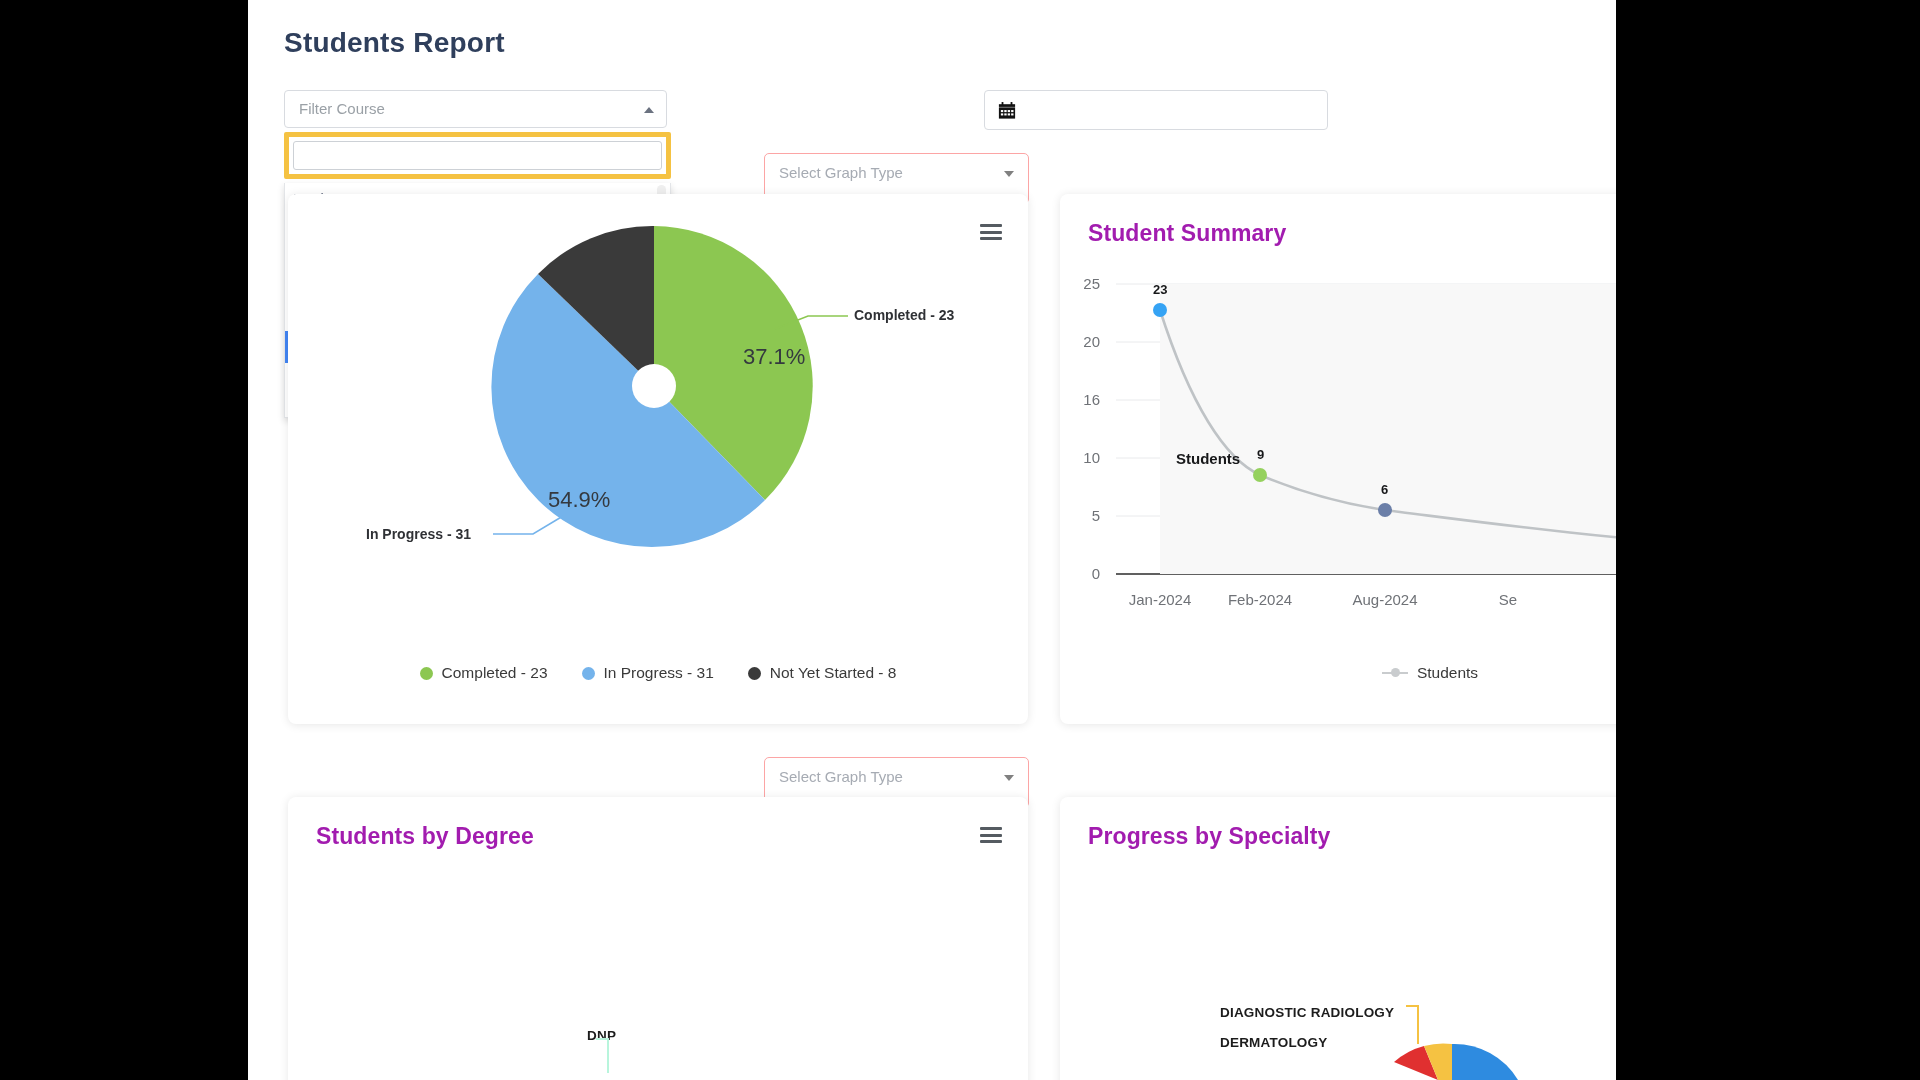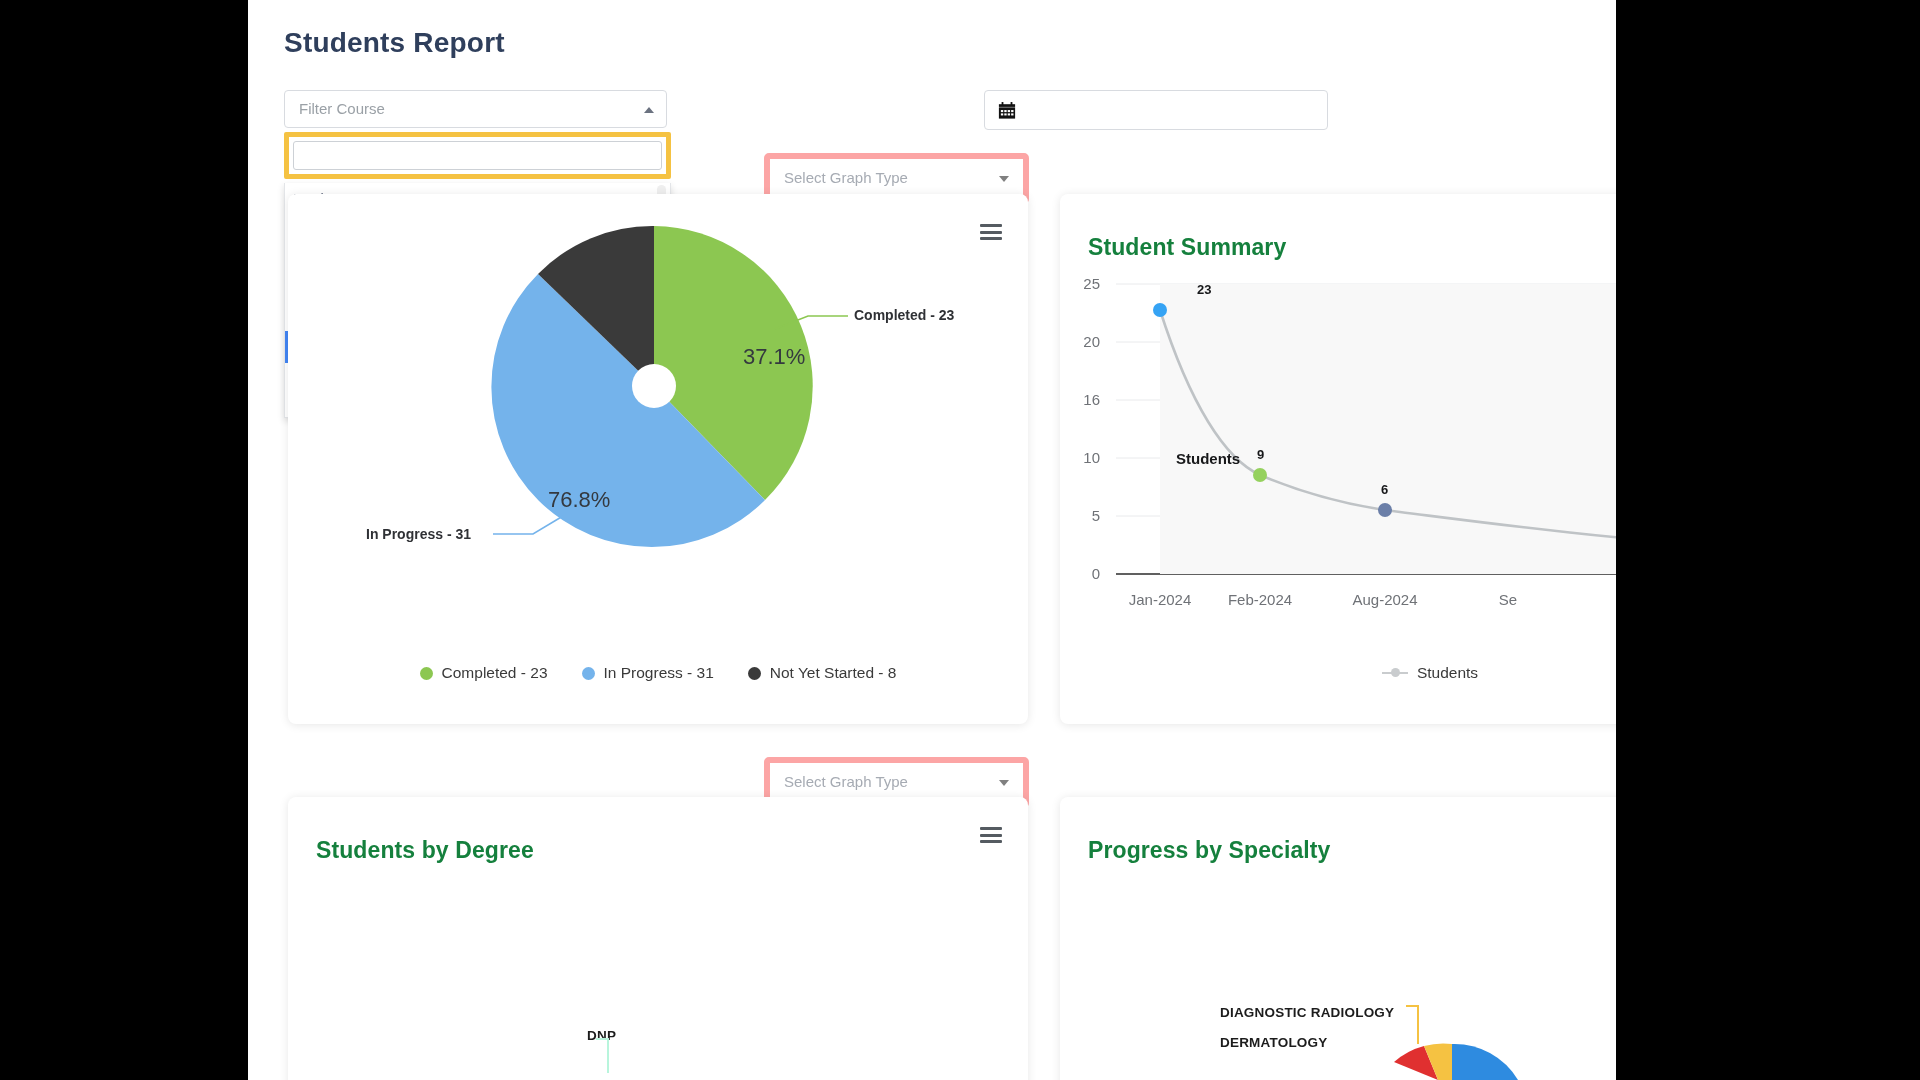--- a/index.html
+++ b/index.html
@@ -137,21 +137,21 @@
   }
   .cal-icon {
     position: absolute; left: 13px; top: 10px;
     width: 18px; height: 19px;
   }
 
   
   .graph-select {
     position: absolute;
     width: 265px; height: 51px;
-    border: 6px solid #fca5a5;
+    border: 1px solid #fca5a5;
     border-radius: 5px;
     background: #fff;
   }
   .graph-select .ph {
     position: absolute; left: 14px; top: 10px;
     font-size: 15px; color: #a6abb3;
   }
   .graph-select .car {
     position: absolute; right: 14px; top: 17px;
   }
@@ -165,24 +165,24 @@
     border-radius: 8px;
     box-shadow: 0 1px 10px rgba(0,0,0,.10);
   }
   #card-pie     { left: 40px;  top: 194px; width: 740px; height: 530px; }
   #card-line    { left: 812px; top: 194px; width: 740px; height: 530px; }
   #card-degree  { left: 40px;  top: 797px; width: 740px; height: 300px; }
   #card-spec    { left: 812px; top: 797px; width: 740px; height: 300px; }
 
   .card-title {
     position: absolute;
-    left: 28px; top: 40px;
+    left: 28px; top: 26px;
     font-size: 23px;
     font-weight: 700;
-    color: #15803d;
+    color: #a21caf;
     letter-spacing: .1px;
   }
   .hamburger {
     position: absolute;
     right: 26px; top: 30px;
     width: 22px; height: 16px;
     cursor: pointer;
   }
   .hamburger span {
     display: block;
@@ -350,21 +350,21 @@
           <path d="M 366 192 L 477 306 A 160 160 0 0 1 250 80 Z" fill="#74B3EB"></path>
 
           <path d="M 366 192 L 250 80 A 160 160 0 0 1 366 32 Z" fill="#3A3A3A"></path>
 
           <circle cx="366" cy="192" r="22" fill="#ffffff"></circle>
 
           <path d="M 487 135 L 520 122 L 560 122" stroke="#8CC751" stroke-width="1.6" fill="none"></path>
           <path d="M 275 322 L 245 340 L 205 340" stroke="#74B3EB" stroke-width="1.6" fill="none"></path>
         </svg>
         <div class="pie-pct" style="left:455px; top:150px;">37.1%</div>
-        <div class="pie-pct" style="left:260px; top:293px;">76.8%</div>
+        <div class="pie-pct" style="left:260px; top:293px;">54.9%</div>
         <div class="pie-label" style="left:566px; top:113px;">Completed - 23</div>
         <div class="pie-label" style="left:78px; top:332px;">In Progress - 31</div>
       </div>
       <div class="pie-legend">
         <div class="lg-item">
           <span class="lg-dot" style="background:#8CC751"></span>
           <span class="lg-text">Completed - 23</span>
         </div>
         <div class="lg-item">
           <span class="lg-dot" style="background:#74B3EB"></span>
@@ -403,21 +403,21 @@
         <div class="ax-y" style="left:14px; top:137px;">16</div>
         <div class="ax-y" style="left:14px; top:195px;">10</div>
         <div class="ax-y" style="left:14px; top:253px;">5</div>
         <div class="ax-y" style="left:14px; top:311px;">0</div>
 
         <div class="ax-x" style="left:42px;  top:337px; width:116px;">Jan-2024</div>
         <div class="ax-x" style="left:142px; top:337px; width:116px;">Feb-2024</div>
         <div class="ax-x" style="left:267px; top:337px; width:116px;">Aug-2024</div>
         <div class="ax-x" style="left:390px; top:337px; width:116px;">Se</div>
 
-        <div class="pt-label" style="left:93px;  top:28px;margin-left:44px;">23</div>
+        <div class="pt-label" style="left:93px;  top:28px;">23</div>
         <div class="pt-label" style="left:197px; top:193px;">9</div>
         <div class="pt-label" style="left:321px; top:228px;">6</div>
 
         <div class="series-label" style="left:116px; top:196px;">Students</div>
       </div>
       <div class="line-legend">
         <span class="mk"></span>
         <span class="lg-text">Students</span>
       </div>
     </div>

